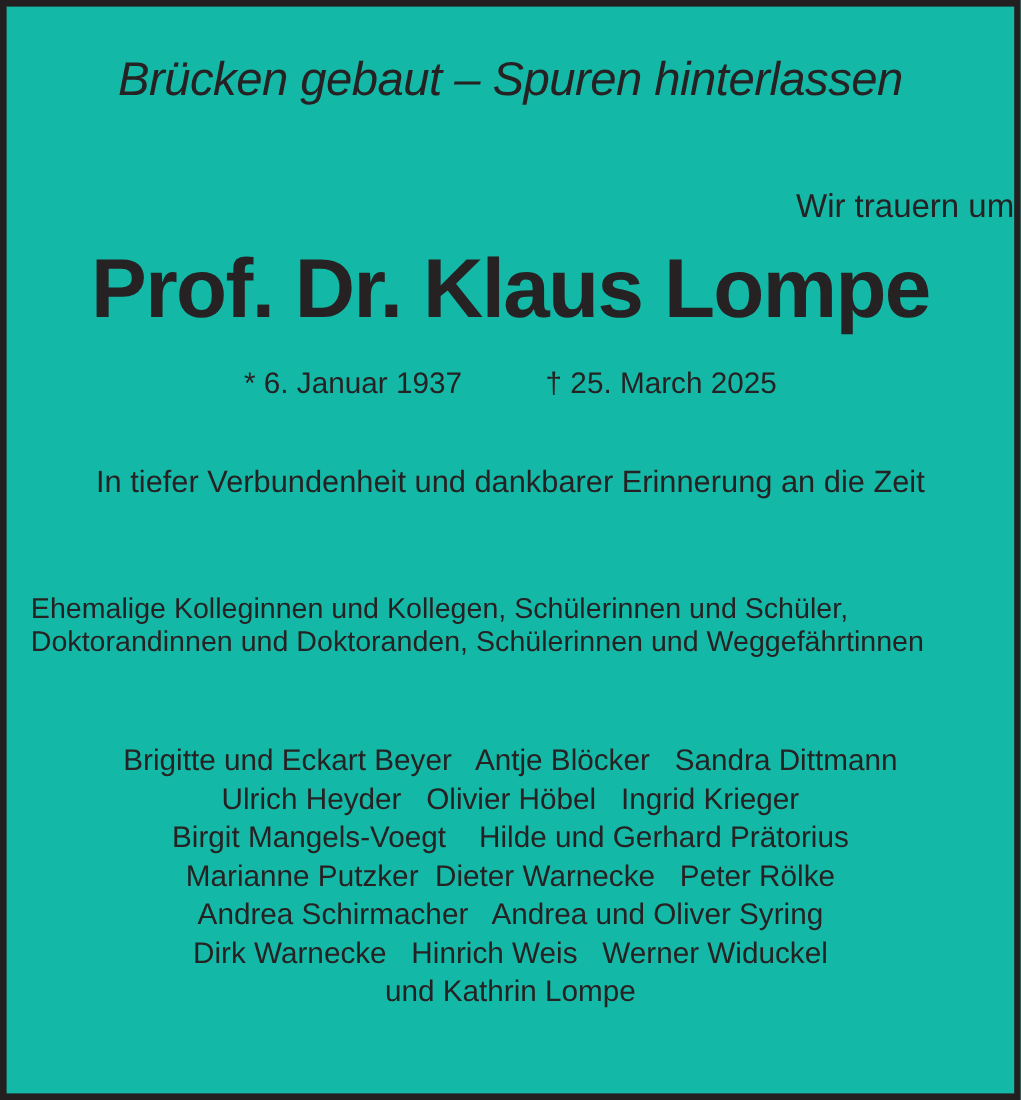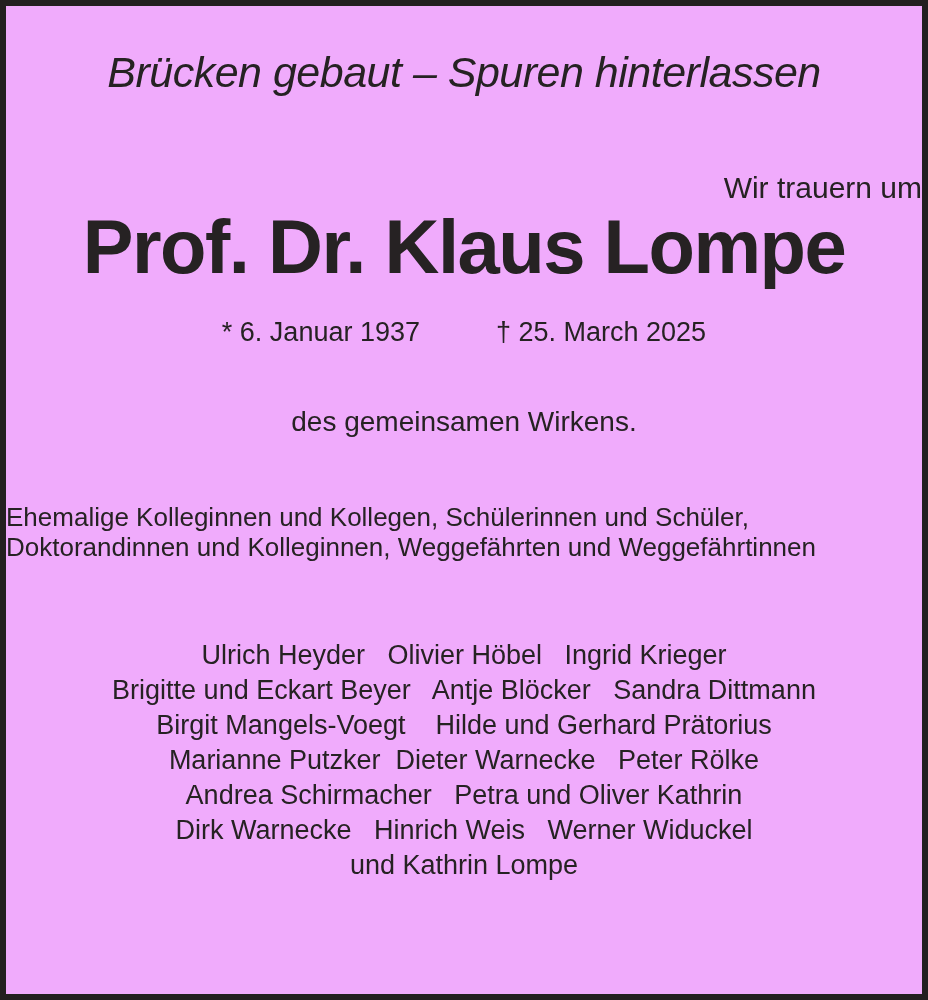--- a/index.html
+++ b/index.html
@@ -7,42 +7,42 @@
     margin: 0;
     padding: 0;
     background: #ffffff;
   }
   .notice {
     position: relative;
     width: 928px;
     height: 1000px;
     box-sizing: border-box;
     border: 6px solid #231f20;
-    background: #f0abfc;
+    background: #14b8a6;
     font-family: "Liberation Sans", "DejaVu Sans", sans-serif;
     color: #262223;
     overflow: hidden;
   }
   .quote-headline {
     margin-top: 40px;
     font-size: 43px;
     line-height: 52px;
     font-style: italic;
     font-weight: 400;
     text-align: center;
     letter-spacing: -0.5px;
   }
   .mourning-intro {
     margin-top: 72px;
     font-size: 30px;
     line-height: 36px;
     text-align: right;
   }
   .deceased-name {
-    margin-top: 2px;
+    margin-top: 18px;
     font-size: 76px;
     line-height: 78px;
     font-weight: 700;
     letter-spacing: -1.5px;
     text-align: center;
     white-space: nowrap;
   }
   .life-dates {
     margin-top: 29px;
     display: flex;
@@ -51,24 +51,25 @@
     font-size: 27px;
     line-height: 34px;
   }
   .tribute-text {
     margin-top: 52px;
     font-size: 28px;
     line-height: 41px;
     text-align: center;
   }
   .signers-intro {
-    margin-top: 60px;
+    margin-top: 80px;
     font-size: 26px;
     line-height: 30px;
     text-align: left;
+    padding-left: 22px;
     padding-right: 16px;
   }
   .mourners-list {
     margin-top: 76px;
     font-size: 27px;
     line-height: 35px;
     text-align: center;
   }
   .mourners-line,
   .tribute-line,
@@ -86,31 +87,31 @@
   <div class="mourning-intro">Wir trauern um</div>
 
   <div class="deceased-name">Prof. Dr. Klaus Lompe</div>
 
   <div class="life-dates">
     <span>* 6. Januar 1937</span>
     <span>† 25. March 2025</span>
   </div>
 
   <div class="tribute-text">
-    <div class="tribute-line">des gemeinsamen Wirkens.</div>
+    <div class="tribute-line">In tiefer Verbundenheit und dankbarer Erinnerung an die Zeit</div>
   </div>
 
   <div class="signers-intro">
     <div class="signers-line">Ehemalige Kolleginnen und Kollegen, Schülerinnen und Schüler,</div>
-    <div class="signers-line">Doktorandinnen und Kolleginnen, Weggefährten und Weggefährtinnen</div>
+    <div class="signers-line">Doktorandinnen und Doktoranden, Schülerinnen und Weggefährtinnen</div>
   </div>
 
   <div class="mourners-list">
+    <div class="mourners-line">Brigitte und Eckart Beyer   Antje Blöcker   Sandra Dittmann</div>
     <div class="mourners-line">Ulrich Heyder   Olivier Höbel   Ingrid Krieger</div>
-    <div class="mourners-line">Brigitte und Eckart Beyer   Antje Blöcker   Sandra Dittmann</div>
     <div class="mourners-line">Birgit Mangels-Voegt    Hilde und Gerhard Prätorius</div>
     <div class="mourners-line">Marianne Putzker  Dieter Warnecke   Peter Rölke</div>
-    <div class="mourners-line">Andrea Schirmacher   Petra und Oliver Kathrin</div>
+    <div class="mourners-line">Andrea Schirmacher   Andrea und Oliver Syring</div>
     <div class="mourners-line">Dirk Warnecke   Hinrich Weis   Werner Widuckel</div>
     <div class="mourners-line">und Kathrin Lompe</div>
   </div>
 
 </div>
 
 </body></html>

